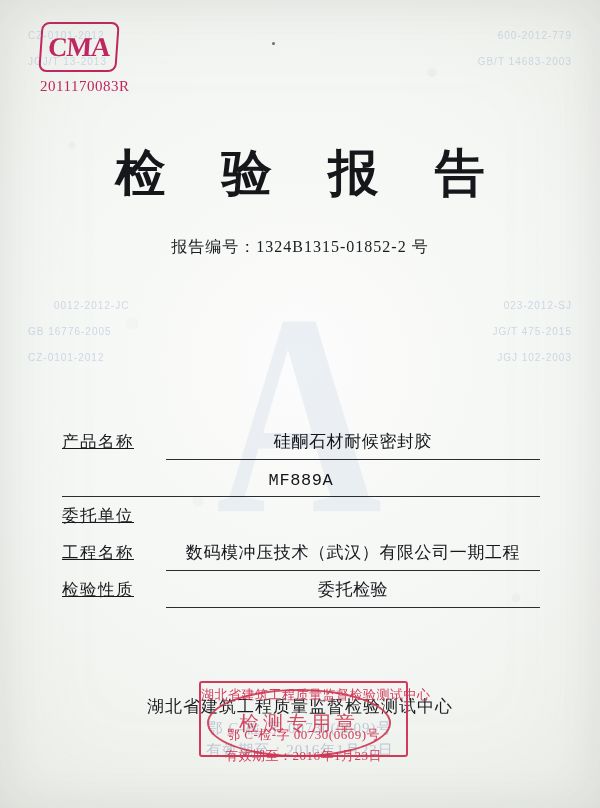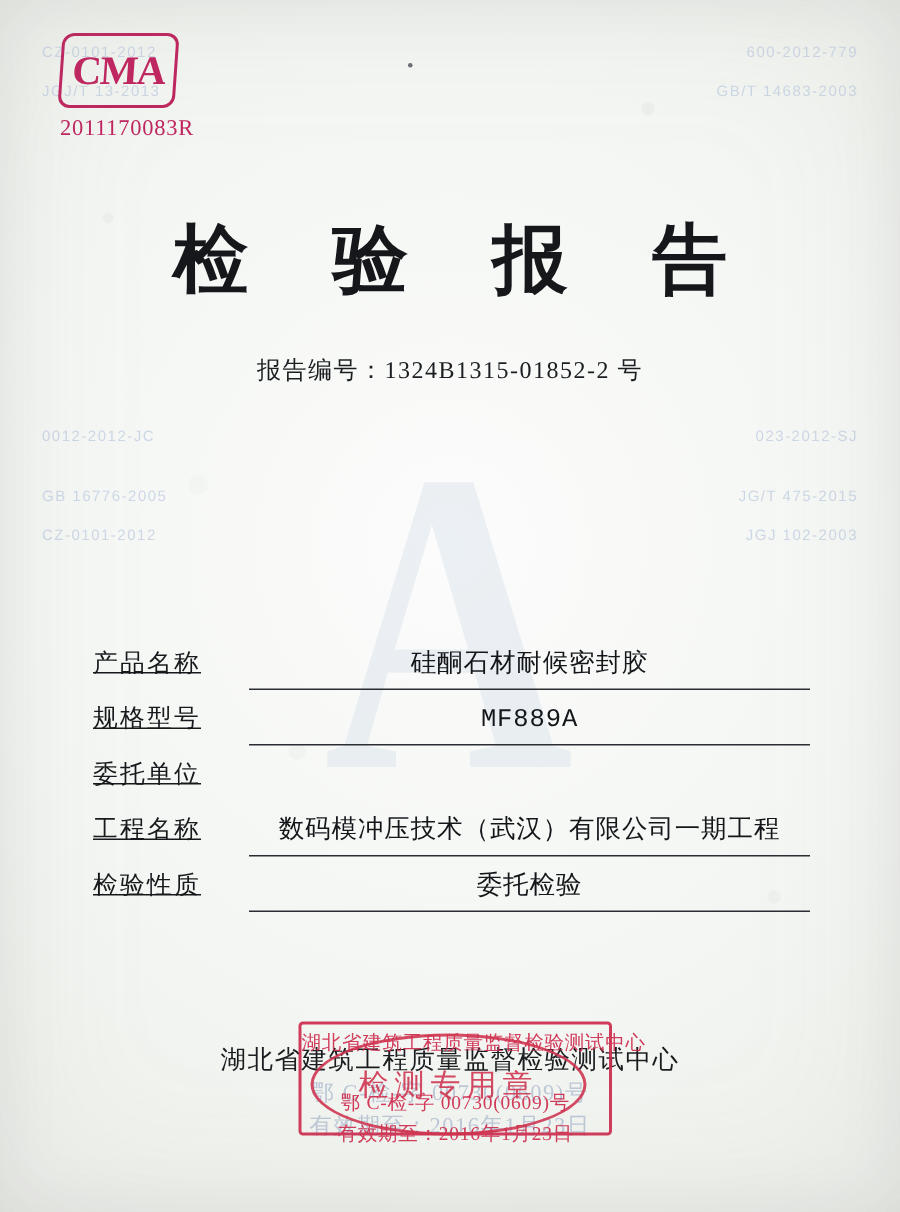--- a/index.html
+++ b/index.html
@@ -68,21 +68,21 @@
     color: #c6d2e3;
     font-size: 10px;
     font-family: "Liberation Sans", sans-serif;
     letter-spacing: 1px;
     padding: 0 28px;
     opacity: .85;
     text-align: right;
   }
   .wm-row-a { top: 30px; }
   .wm-row-b { top: 56px; }
-  .wm-row-c { top: 286px; }
+  .wm-row-c { top: 300px; margin-left: 26px; }
   .wm-row-d { top: 326px; }
   .wm-row-e { top: 352px; }
 
   
   .cma {
     position: absolute;
     left: 40px;
     top: 22px;
     width: 92px;
     pointer-events: none;
@@ -294,21 +294,20 @@
   </div>
 
   <div class="fields">
     <div class="field-row">
       <div class="field-label">产品名称</div>
       <div class="field-value-wrap">
         <span class="field-value">硅酮石材耐候密封胶</span>
       </div>
     </div>
     <div class="field-row">
-      <div class="field-label">规格型号</div>
       <div class="field-value-wrap">
         <span class="field-value">MF889A</span>
       </div>
     </div>
     <div class="field-row">
       <div class="field-label">委托单位</div>
     </div>
     <div class="field-row">
       <div class="field-label">工程名称</div>
       <div class="field-value-wrap">

